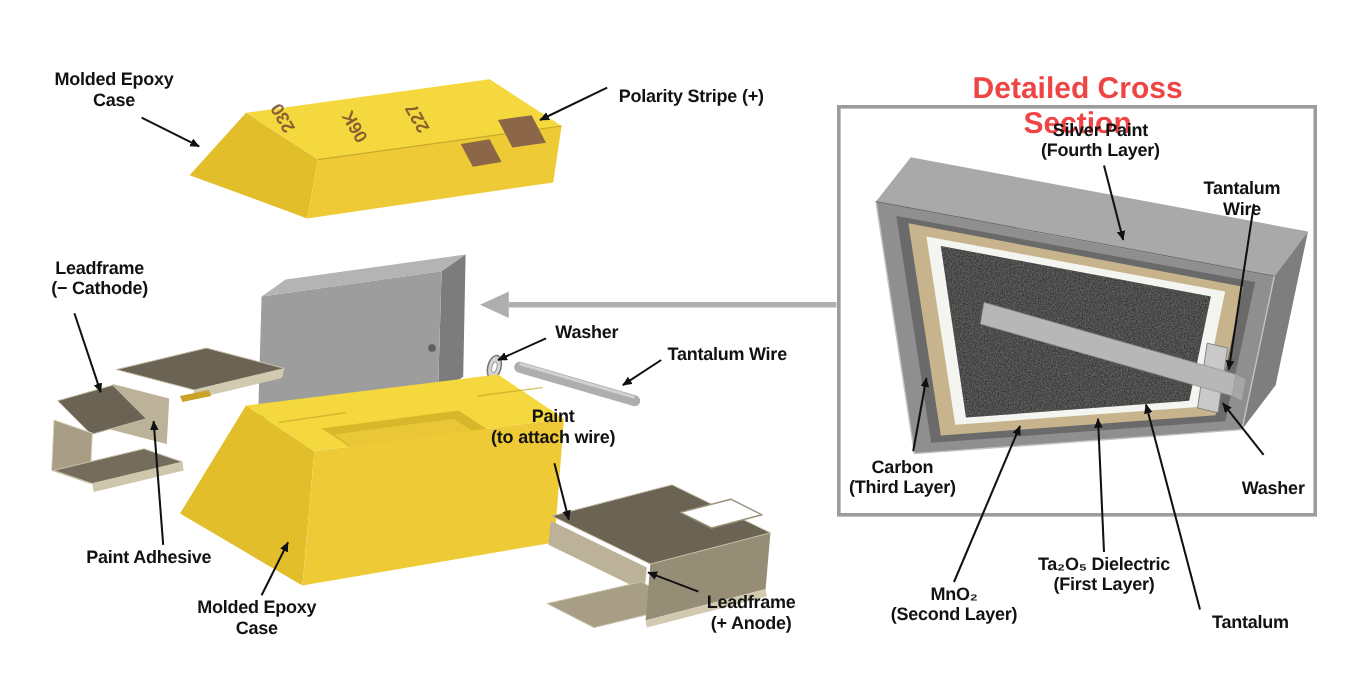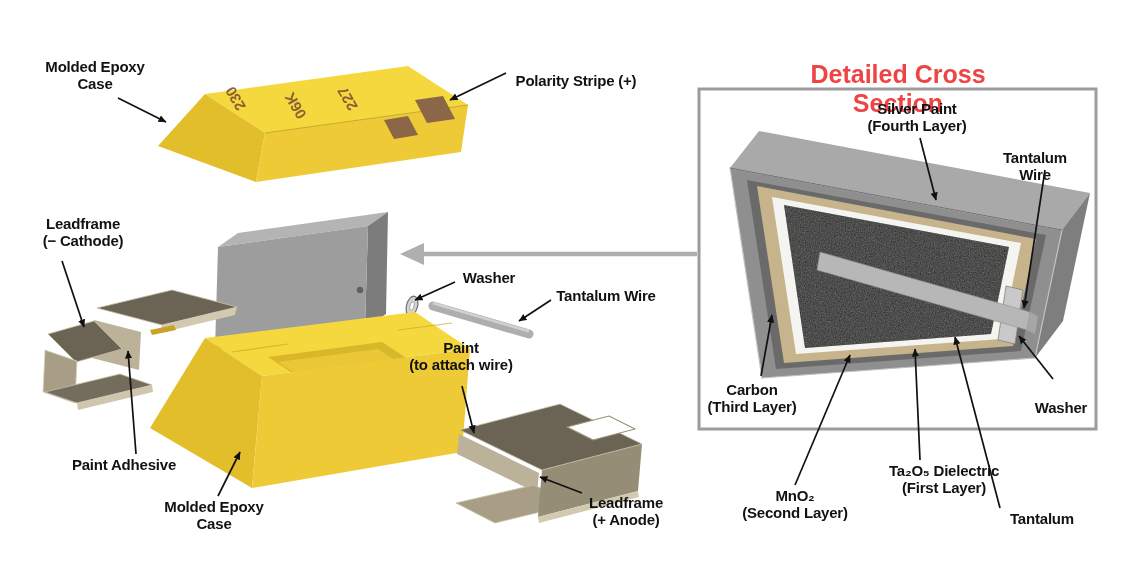--- a/index.html
+++ b/index.html
@@ -177,17 +177,17 @@
 
 <div class="lbl lbl-title" style="left:898px;top:60px;">Detailed Cross Section</div>
 <div class="lbl" style="left:917px;top:100px;">Silver Paint
 (Fourth Layer)</div>
 <div class="lbl" style="left:1035px;top:149px;">Tantalum Wire</div>
 <div class="lbl" style="left:752px;top:381px;">Carbon
 (Third Layer)</div>
 <div class="lbl" style="left:1061px;top:399px;">Washer</div>
 <div class="lbl" style="left:795px;top:487px;text-align:center;">MnO₂
 (Second Layer)</div>
-<div class="lbl" style="left:920px;top:462px;margin-left:24px;">Ta₂O₅ Dielectric
+<div class="lbl" style="left:920px;top:462px;">Ta₂O₅ Dielectric
 (First Layer)</div>
 <div class="lbl" style="left:1042px;top:510px;">Tantalum</div>
 
 </div>
 
 </body></html>

